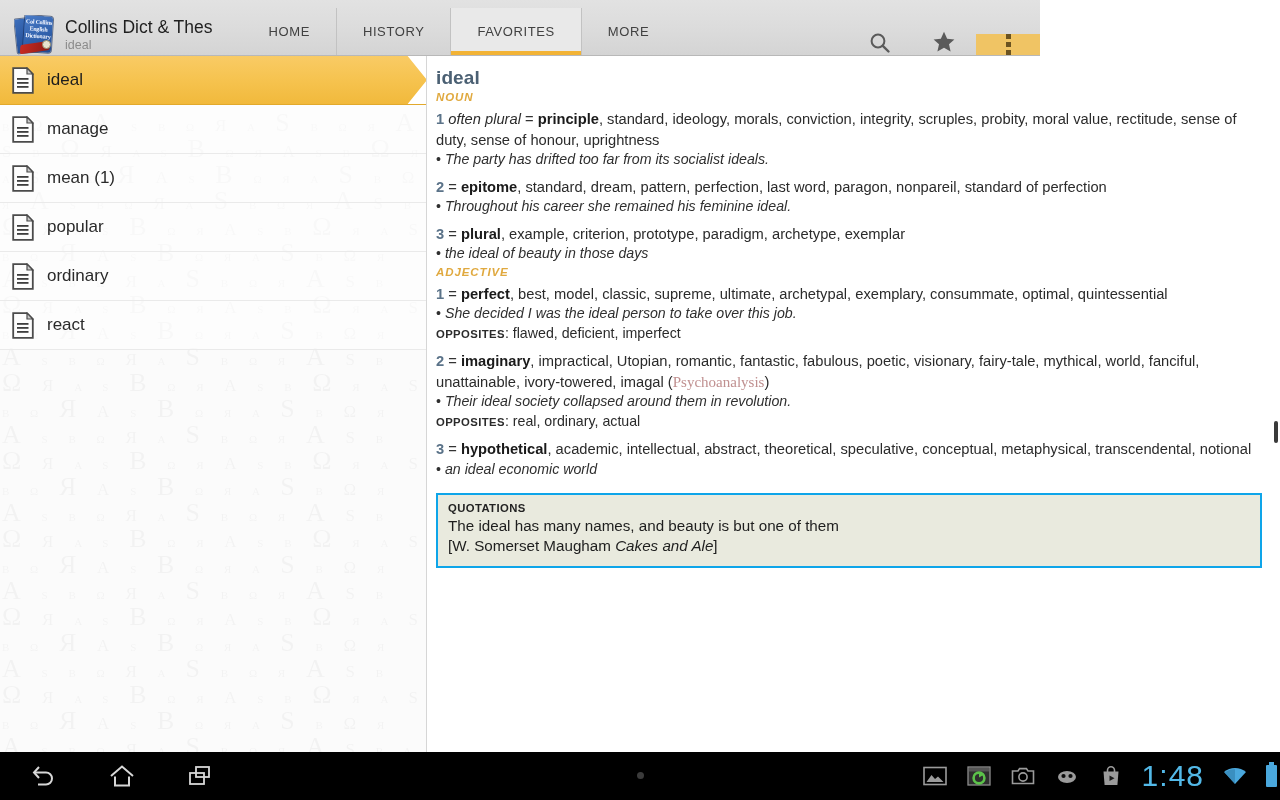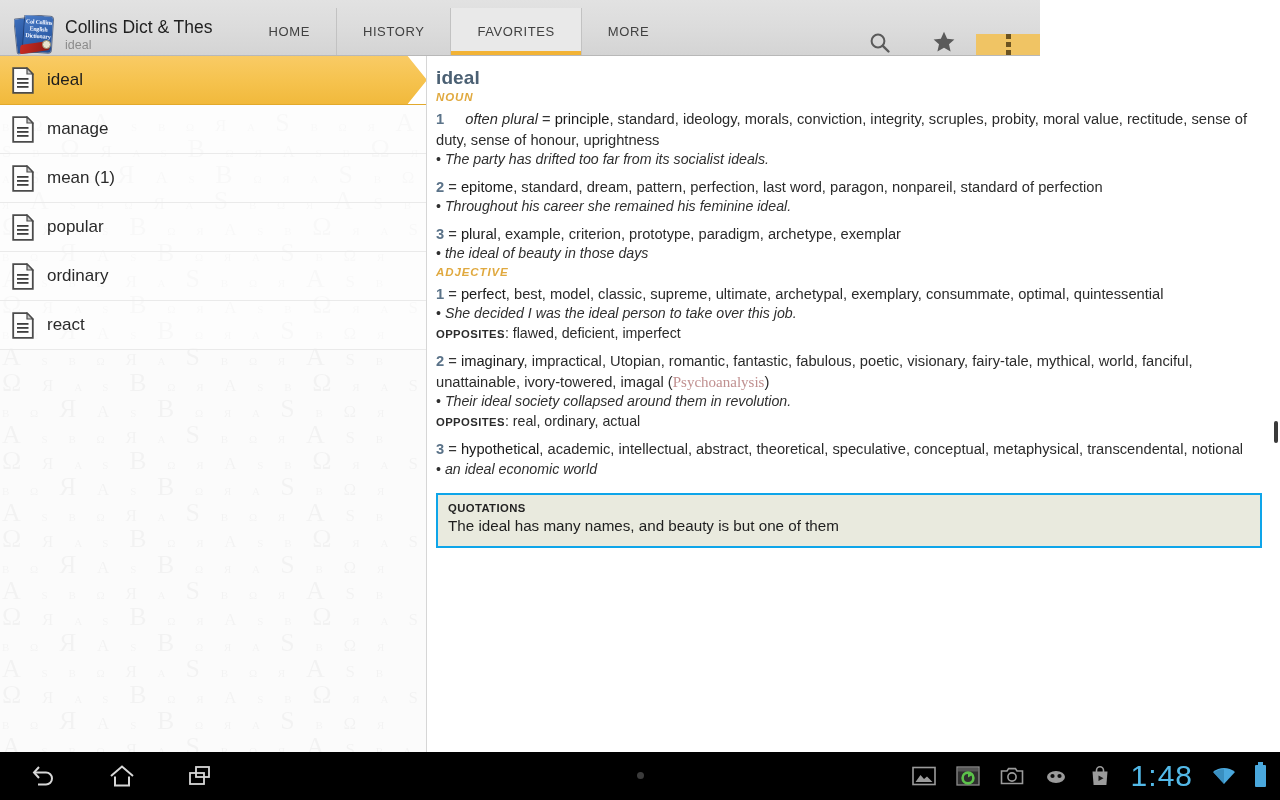--- a/index.html
+++ b/index.html
@@ -136,22 +136,22 @@
     font-size: 19px; font-weight: bold; color: #4b6073; line-height: 23px;
     letter-spacing: .1px;
   }
   .pos {
     font-size: 11.5px; font-weight: bold; color: #e0a93f; letter-spacing: .9px;
     margin-top: 2px; margin-bottom: 2px; font-style: italic;
   }
   .sense { margin-top: 7px; font-size: 14.7px; line-height: 20.5px; color: #2b2b2b; }
   .sense.first { margin-top: 6px; }
   .snum { color: #5b7389; font-weight: bold; }
-  .syn-head { font-weight: normal; color: #1a1a1a; }
-  .ital { font-style: italic; margin-left: 17px; }
+  .syn-head { font-weight: bold; color: #1a1a1a; }
+  .ital { font-style: italic; }
   .eq { color: #333; }
   .example {
     font-size: 14.2px; line-height: 19.5px; font-style: italic; color: #2f2f2f;
   }
   .example .bull { font-style: normal; }
   .opp {
     font-size: 14.2px; line-height: 19.5px; color: #2b2b2b;
   }
   .opp .lbl { font-size: 11.3px; letter-spacing: .4px; font-weight: bold; color: #2b2b2b; }
   .field { color: #c09090; font-family: "Liberation Serif", serif; font-size: 15px; }
@@ -172,21 +172,21 @@
   
   .sysbar {
     position: absolute; left: 0; bottom: 0; width: 1280px; height: 48px;
     background: #000000; display: flex; align-items: center;
   }
   .nav-grp { display: flex; align-items: center; gap: 38px; padding-left: 24px; }
   .nav-btn { width: 40px; height: 40px; display: flex; align-items: center; justify-content: center; cursor: default; }
   .sys-spacer { flex: 1 1 auto; }
   .home-dot { width: 7px; height: 7px; border-radius: 50%; background: #3b3b3b; }
   .dot-wrap { position: absolute; left: 637px; top: 20px; }
-  .status-grp { display: flex; align-items: center; gap: 18px; padding-right: 14px; }
+  .status-grp { display: flex; align-items: center; gap: 18px; padding-right: 3px; }
   .st-ico { width: 26px; height: 26px; display: flex; align-items: center; justify-content: center; }
   .clock { color: #53b9e8; font-size: 30px; line-height: 30px; letter-spacing: 1px; font-weight: 300; }
   .bat { width: 11px; height: 22px; background: #4aa8dd; border-radius: 1px; position: relative; }
   .bat::before { content:""; position:absolute; left:3px; top:-3px; width:5px; height:3px; background:#4aa8dd; }
 </style>
 </head>
 <body>
 
 <div class="screen">
 
@@ -419,20 +419,21 @@
       <div class="sense">
         <span class="snum">3</span>
         <span class="eq">=</span>
         <span class="syn-head">hypothetical</span><span>, academic, intellectual, abstract, theoretical, speculative, conceptual, metaphysical, transcendental, notional</span>
       </div>
       <div class="example"><span class="bull">• </span><span>an ideal economic world</span></div>
 
       <div class="quotebox">
         <div class="quote-lbl">QUOTATIONS</div>
         <div class="quote-text">The ideal has many names, and beauty is but one of them</div>
+        <div class="quote-src"><span>[W. Somerset Maugham </span><span class="ital">Cakes and Ale</span><span>]</span></div>
       </div>
 
     </div>
     <div class="scrollbar"></div>
   </div>
 
   <div class="sysbar">
     <div class="nav-grp">
       <div class="nav-btn">
         <svg width="30" height="26" viewBox="0 0 30 26">

